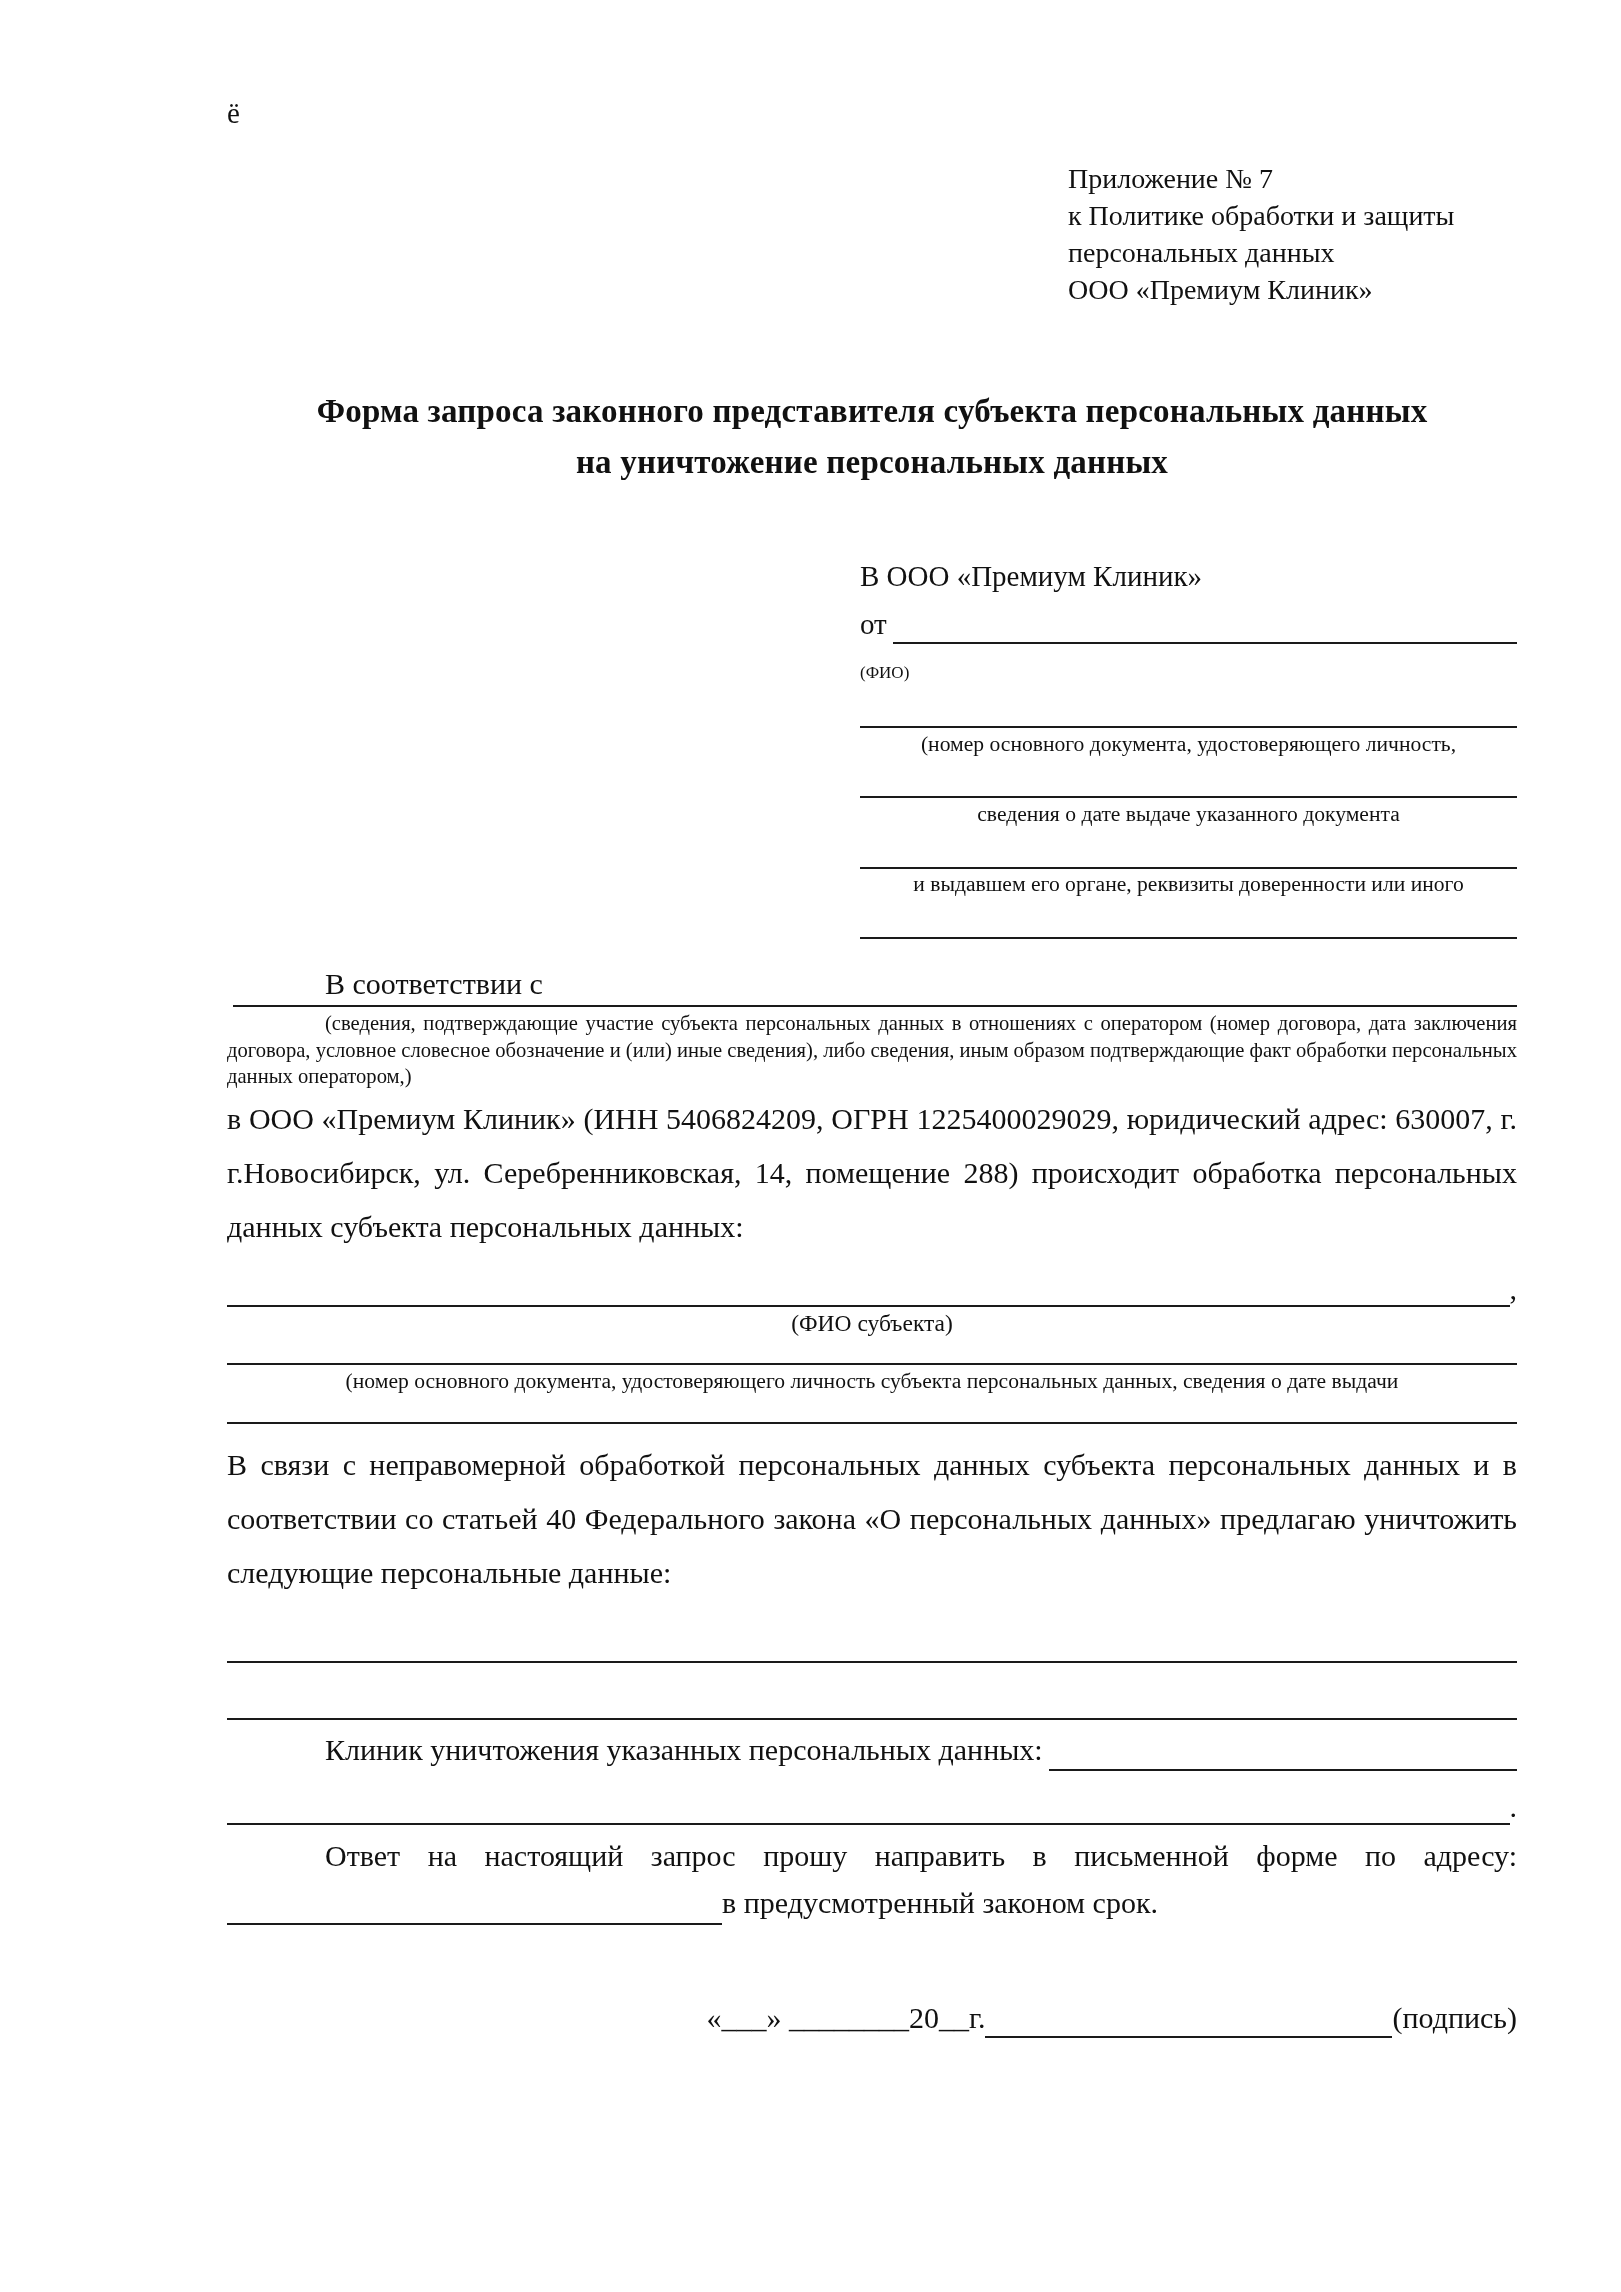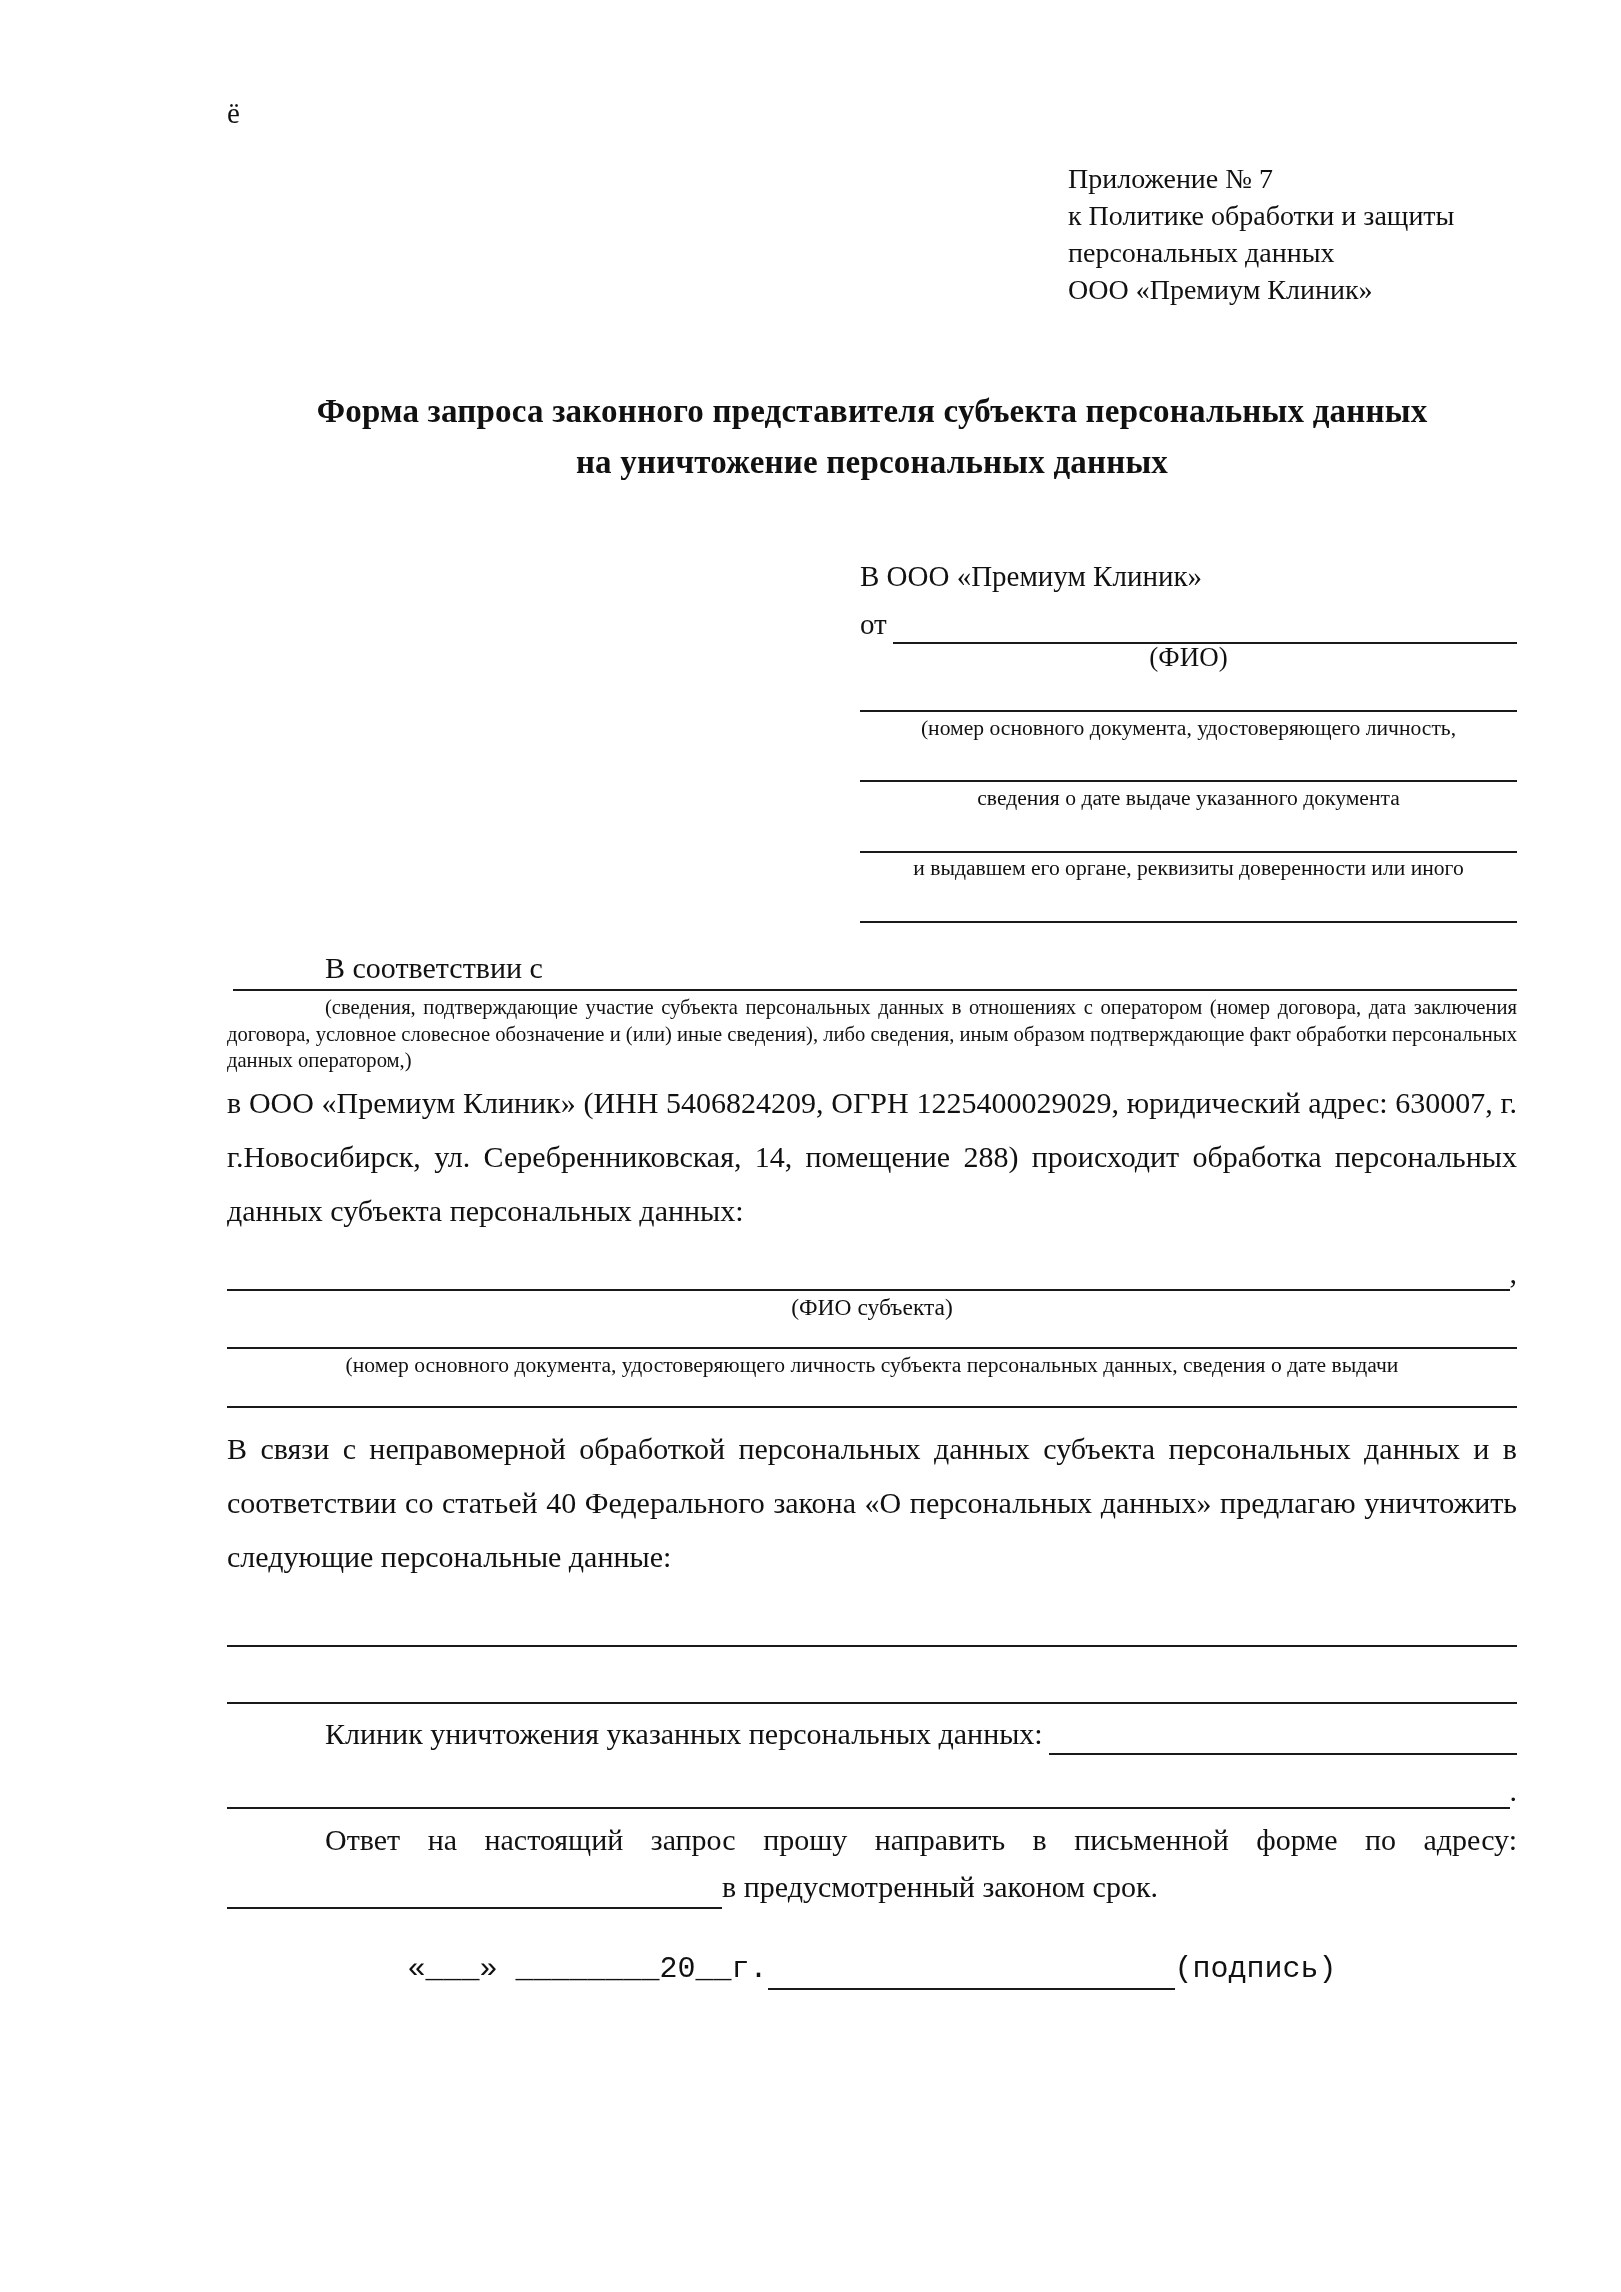--- a/index.html
+++ b/index.html
@@ -26,21 +26,21 @@
     font-weight: bold;
     text-align: center;
     letter-spacing: 0.2px;
   }
 
   .addressee { margin-left: 633px; width: 657px; margin-top: 69px; font-size: 29px; }
   .addr-to { line-height: 39px; }
   .from-row { display: flex; margin-top: 9.8px; line-height: 39px; }
   .from-row .lbl { white-space: pre; }
   .fill { flex: 1 1 auto; border-bottom: 2.9px solid #1a1a1a; margin-left: 5.9px; }
-  .fio-cap { text-align: center; font-size: 27px; line-height: 26.5px; }
+  .fio-cap { text-align: left; font-size: 17px; line-height: 26.5px; margin-top: 16px; }
   .pair-line { border-bottom: 2.9px solid #1a1a1a; margin-top: 39px; height: 0; }
   .pair-cap { text-align: center; font-size: 21.6px; line-height: 25.5px; margin-top: 3.9px; }
 
   .accordance-row { display: flex; margin-top: 23.5px; font-size: 30px; line-height: 43px; flex-direction: column; }
   .accordance-row .lbl { padding-left: 98px; white-space: pre; }
 
   .note {
     font-size: 20.6px;
     line-height: 26.5px;
     text-align: justify;
@@ -73,27 +73,26 @@
     font-size: 30px;
     line-height: 49px;
     text-indent: 98px;
     text-align: justify;
     text-align-last: justify;
   }
   .answer2-row { display: flex; align-items: flex-end; font-size: 30px; line-height: 45px; }
   .answer2-row .blank { width: 495px; border-bottom: 2.9px solid #1a1a1a; align-self: stretch; }
 
   .footer {
-    margin-top: 40px;
+    margin-top: 72px;
     display: flex;
-    justify-content: center;
+    justify-content: flex-end;
     align-items: flex-end;
     font-size: 30px;
     line-height: 41px;
-    font-family: Liberation Mono, monospace;
   }
   .sign-group { display: flex; align-items: flex-end; }
   .sign-group .blank { width: 407px; border-bottom: 2.9px solid #1a1a1a; height: 33px; }
 </style>
 </head>
 <body>
 
 <div class="page">
 
   <div class="stray">ё</div>

